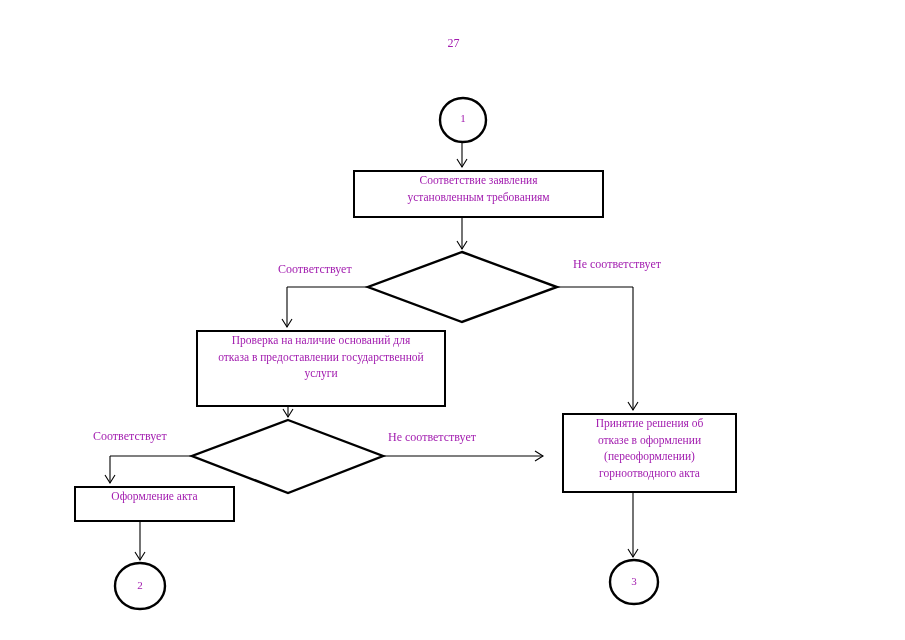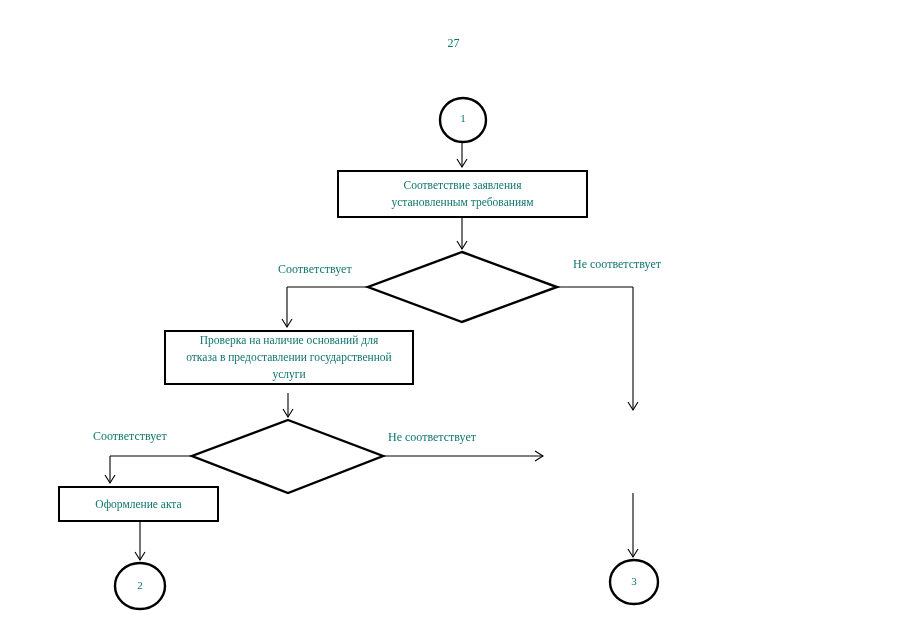--- a/index.html
+++ b/index.html
@@ -6,21 +6,21 @@
     margin: 0;
     padding: 0;
     background: #ffffff;
   }
   #canvas {
     position: relative;
     width: 905px;
     height: 640px;
     background: #ffffff;
     font-family: "Liberation Serif", "DejaVu Serif", serif;
-    color: #0f766e;
+    color: #a21caf;
     overflow: hidden;
   }
   #wires {
     position: absolute;
     left: 0;
     top: 0;
     width: 905px;
     height: 640px;
   }
   .page-number {
@@ -30,28 +30,29 @@
     width: 55px;
     text-align: center;
     font-size: 12px;
   }
   .node-box {
     position: absolute;
     box-sizing: border-box;
     border: 2px solid #000000;
     background: #ffffff;
     display: flex;
-    align-items: center;
+    align-items: flex-start;
     justify-content: center;
     text-align: center;
     font-size: 11.5px;
     line-height: 1.45;
+    margin-left: 16px;
   }
   .box-compliance  { left: 337px; top: 170px; width: 251px; height: 48px; padding: 0 30px; }
-  .box-grounds     { left: 164px; top: 330px; width: 250px; height: 55px; padding: 0 18px; }
+  .box-grounds     { left: 180px; top: 330px; width: 250px; height: 77px; padding: 0 18px; }
   .box-act         { left:  58px; top: 486px; width: 161px; height: 36px; padding: 0 23px; }
   .box-refusal     { left: 546px; top: 413px; width: 175px; height: 80px; padding: 0 16px; }
   .edge-label {
     position: absolute;
     font-size: 12px;
     white-space: nowrap;
   }
   .lbl-d1-yes { left: 278px; top: 262px; }
   .lbl-d1-no  { left: 573px; top: 257px; }
   .lbl-d2-yes { left:  93px; top: 429px; }
@@ -114,19 +115,22 @@
 
   <div class="node-box box-compliance">
     <span>Соответствие заявления установленным требованиям</span>
   </div>
   <div class="node-box box-grounds">
     <span>Проверка на наличие оснований для отказа в предоставлении государственной услуги</span>
   </div>
   <div class="node-box box-act">
     <span>Оформление акта</span>
   </div>
+  <div class="node-box box-refusal">
+    <span>Принятие решения об отказе в оформлении (переоформлении) горноотводного акта</span>
+  </div>
 
   <div class="edge-label lbl-d1-yes">Соответствует</div>
   <div class="edge-label lbl-d1-no">Не соответствует</div>
   <div class="edge-label lbl-d2-yes">Соответствует</div>
   <div class="edge-label lbl-d2-no">Не соответствует</div>
 
 </div>
 
 </body></html>

